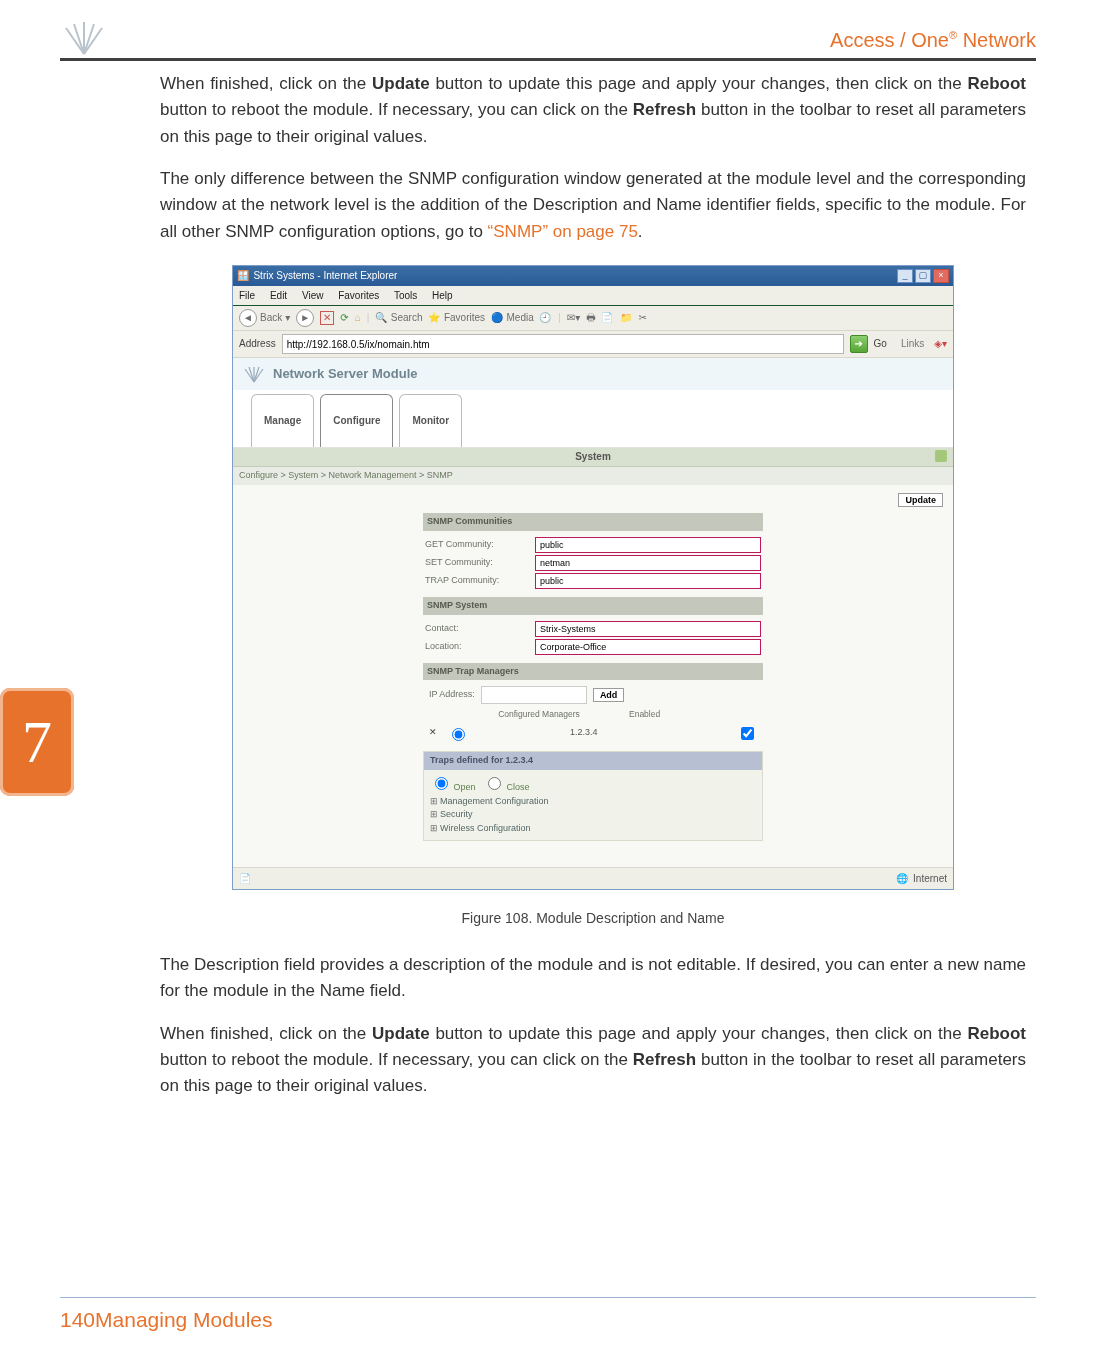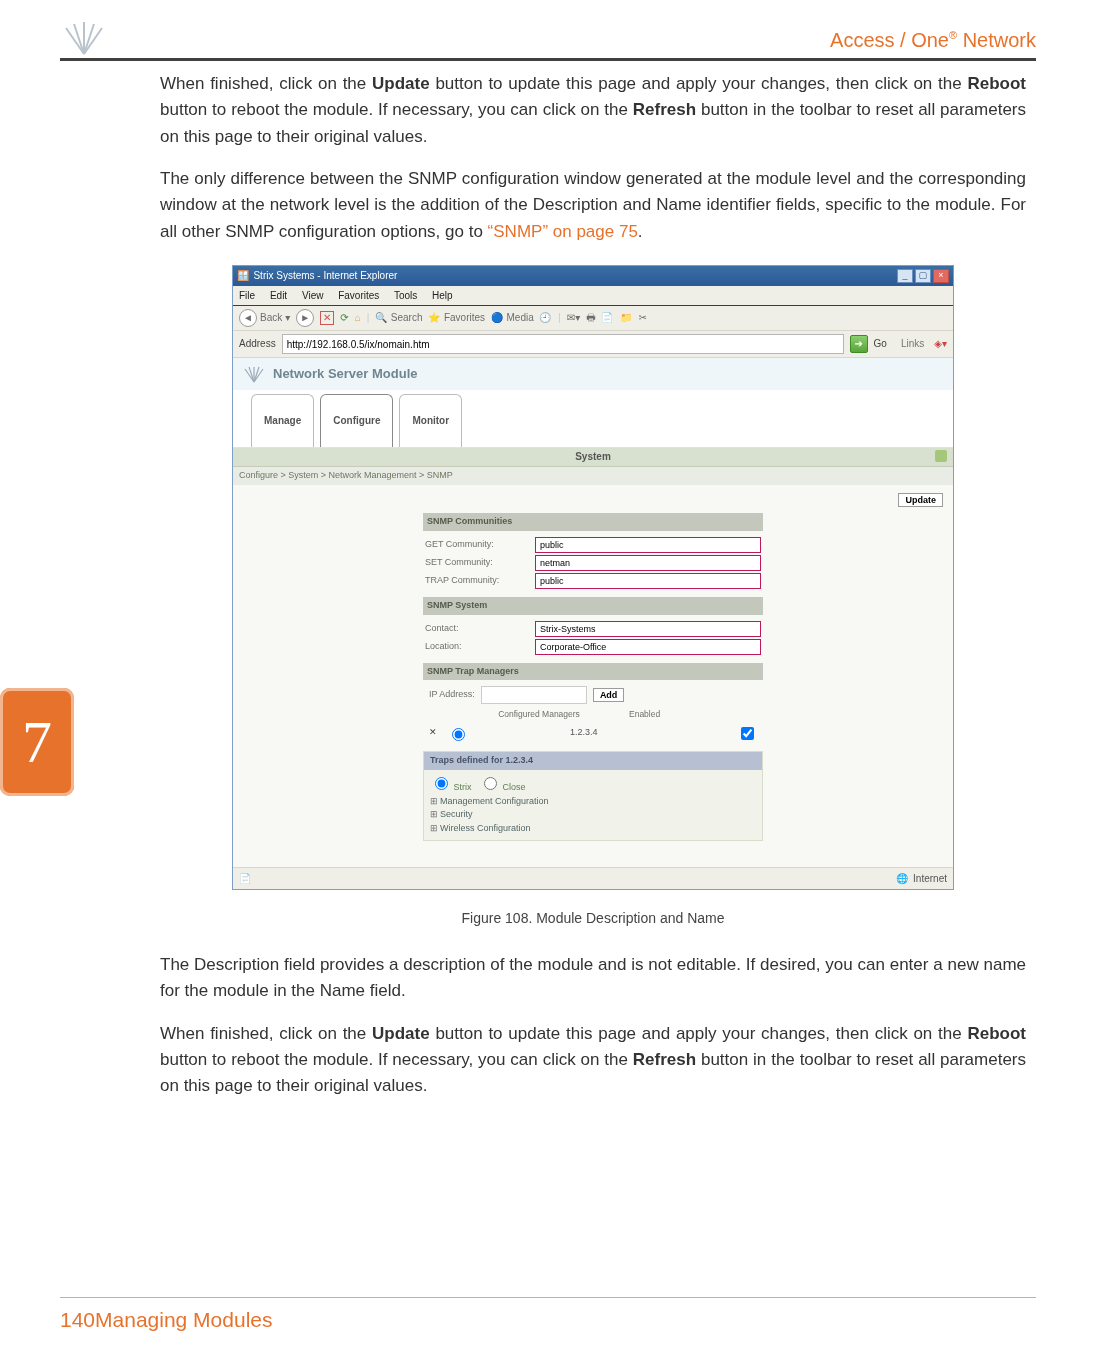--- a/index.html
+++ b/index.html
@@ -225,21 +225,21 @@
                   <input type="radio" checked="" style="">
                   <span style="flex:0 0 120px;text-align:right">1.2.3.4</span>
                   <input type="checkbox" checked="" class="cb" style="">
                 </div>
               </div>
             </div>
 
             <div class="traps">
               <div class="traps-head">Traps defined for 1.2.3.4</div>
               <div class="oc">
-                <label><input type="radio" name="oc" checked="" style=""> <span>Strix</span></label>
+                <label><input type="radio" name="oc" checked="" style=""> <span>Open</span></label>
                 &nbsp;
                 <label><input type="radio" name="oc" style=""> <span>Close</span></label>
               </div>
               <div class="tree">
                 <div>Management Configuration</div>
                 <div>Security</div>
                 <div>Wireless Configuration</div>
               </div>
             </div>
           </div>

